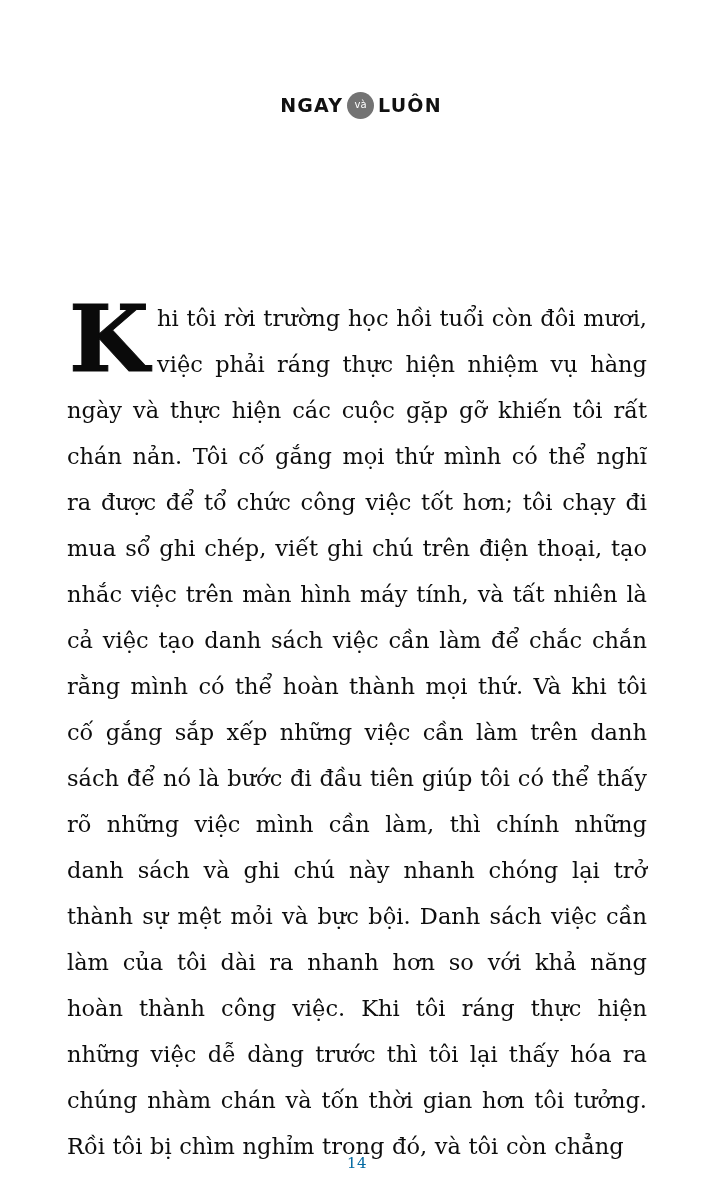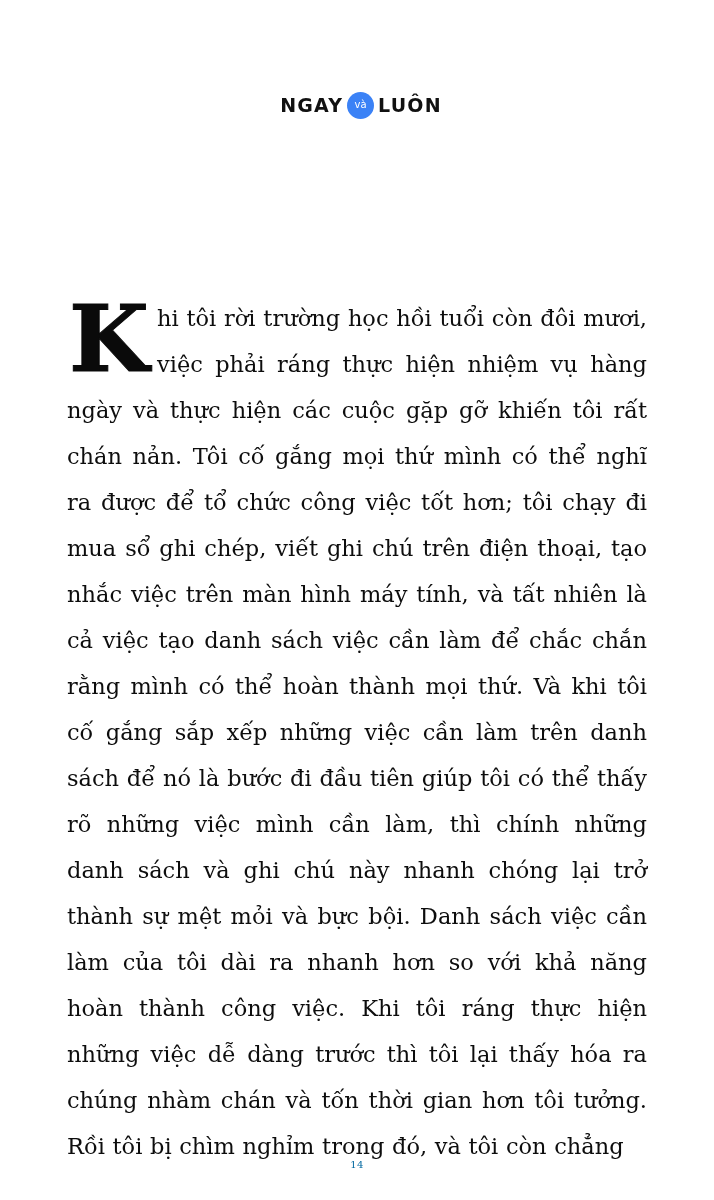--- a/index.html
+++ b/index.html
@@ -42,21 +42,21 @@
     color: #111;
     margin-left: 8px;
   }
   .header-word {
     line-height: 1;
   }
   .header-badge {
     width: 27px;
     height: 27px;
     border-radius: 50%;
-    background: #3b82f6;
+    background: #737373;
     color: #fff;
     display: inline-flex;
     align-items: center;
     justify-content: center;
     font-family: "DejaVu Sans", sans-serif;
     font-weight: 400;
     font-size: 10px;
     letter-spacing: 0;
     line-height: 1;
     position: relative;
@@ -95,21 +95,21 @@
   
   .footer {
     position: absolute;
     left: 0;
     right: 0;
     bottom: 28px;
     text-align: center;
   }
   .folio {
     font-family: "DejaVu Serif", serif;
-    font-size: 10px;
+    font-size: 15px;
     color: #0369a1;
     letter-spacing: 0.5px;
   }
 </style>
 </head>
 <body>
 
 <div class="page">
 
   <div class="header">

